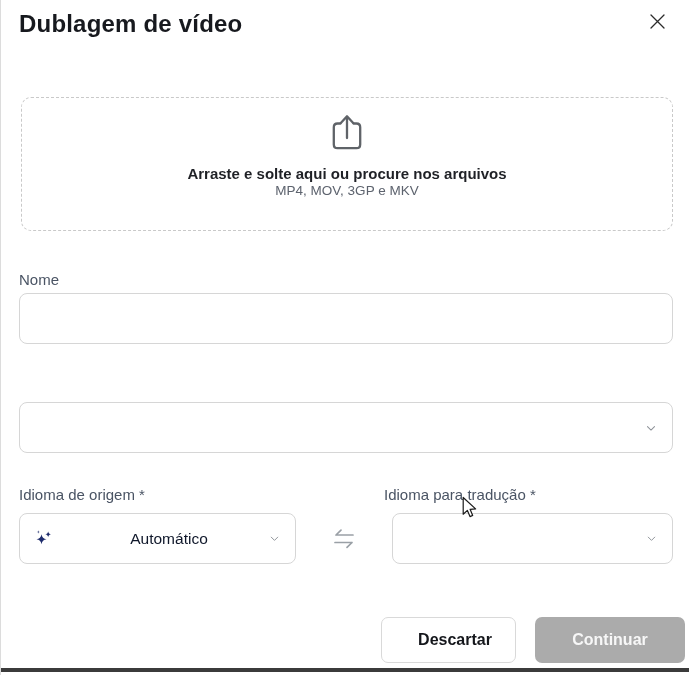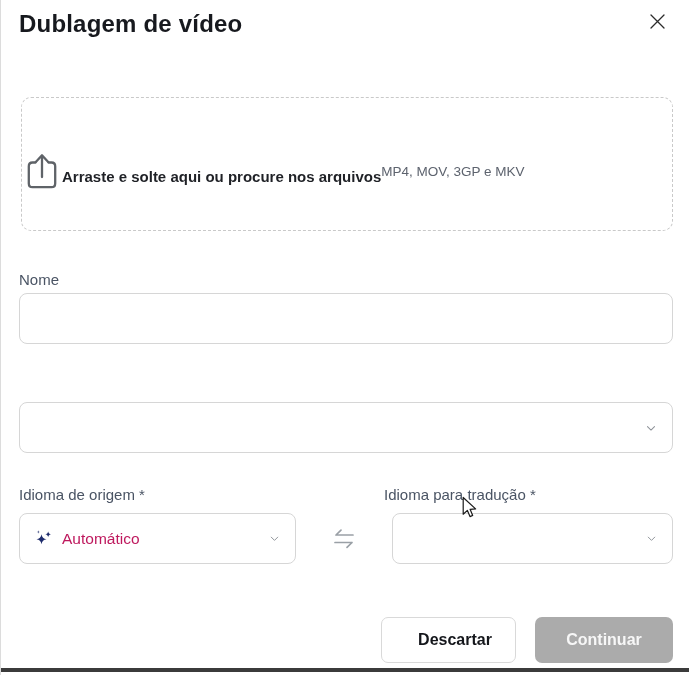--- a/index.html
+++ b/index.html
@@ -23,21 +23,21 @@
   .close-btn {
     position: absolute; left: 643px; top: 8px;
     width: 26px; height: 26px;
     background: transparent; border: none; cursor: pointer;
     display: flex; align-items: center; justify-content: center;
   }
   .dropzone {
     position: absolute; left: 20px; top: 97px;
     width: 652px; height: 134px;
     border: 1px dashed #c9c9c9; border-radius: 10px;
-    display: flex; flex-direction: row; align-items: center;
+    display: flex; flex-direction: column; align-items: center;
     padding-top: 13px; cursor: pointer; background: #fff;
   }
   .dz-main {
     margin-top: 12px;
     font-size: 15px; font-weight: 700; color: #1f2126;
   }
   .dz-formats {
     margin-top: 1px;
     font-size: 13.5px; color: #5d636e;
   }
@@ -60,41 +60,41 @@
     position: absolute;
     border: 1px solid #d6d6d6; border-radius: 8px;
     background: #fff; cursor: pointer;
     display: flex; align-items: center;
     padding: 0 14px;
   }
   .select-type   { left: 18px;  top: 402px; width: 654px; height: 51px; }
   .select-source { left: 18px;  top: 513px; width: 277px; height: 51px; }
   .select-target { left: 391px; top: 513px; width: 281px; height: 51px; }
   .select-value { font-size: 15.5px; color: #30343c; flex: 1; }
-  .select-placeholder { color: #be185d; margin-left: 8px; }
+  .select-placeholder { color: #0f172a; margin-left: 16px; text-align: center; }
   .chevron { flex: 0 0 auto; margin-left: auto; }
   .swap-wrap {
     position: absolute; left: 329px; top: 525px;
     width: 28px; height: 28px;
     display: flex; align-items: center; justify-content: center;
   }
   .btn {
     position: absolute; top: 617px; height: 46px;
     font-family: inherit; font-size: 16px; font-weight: 700;
     border-radius: 7px;
     display: flex; align-items: center; justify-content: center;
   }
   .btn-discard {
     left: 380px; width: 135px;
     background: #ffffff; border: 1px solid #d9d9d9; color: #14161b;
     cursor: pointer;
     padding-left: 13px;
   }
   .btn-continue {
-    left: 534px; width: 138px;
+    left: 534px; width: 150px;
     background: #ababab; border: none; color: #f7f7f7;
     cursor: default;
   }
   .bottom-bar {
     position: absolute; left: 0; top: 668px;
     width: 689px; height: 4px; background: #3b3b3b;
   }
   .cursor {
     position: absolute; left: 458px; top: 496px;
     pointer-events: none; z-index: 10;

